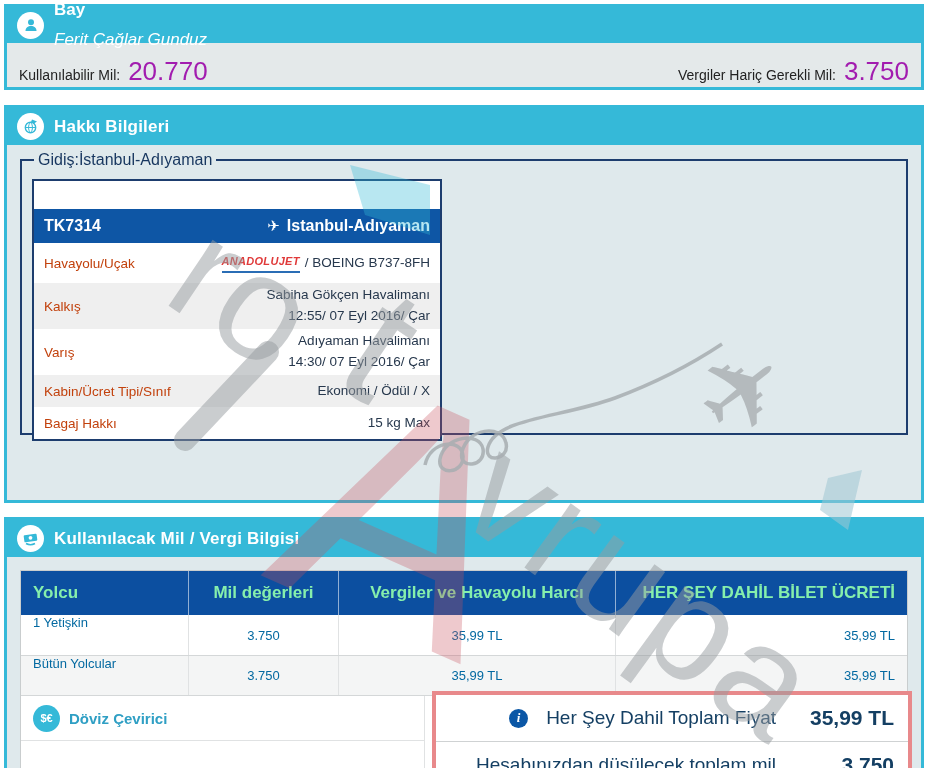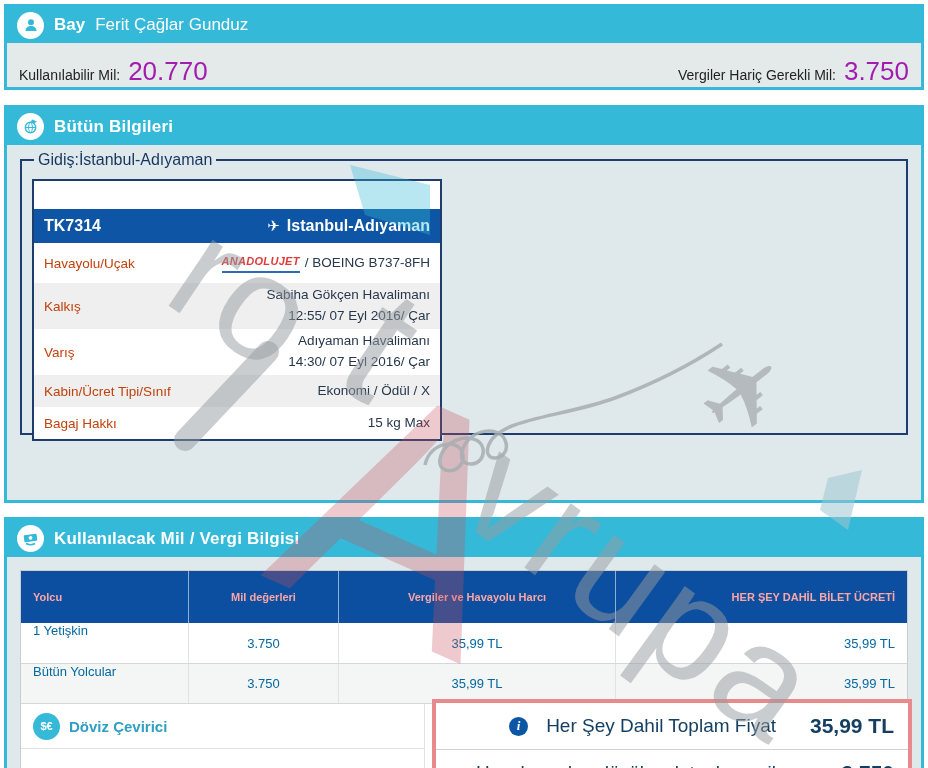--- a/index.html
+++ b/index.html
@@ -10,23 +10,23 @@
   .section { border:3px solid #35b9d8; background:#ffffff; margin-bottom:14px; position:relative; }
   .sec-header { background:#35b9d8; color:#ffffff; display:flex; align-items:center; gap:10px; padding:5px 10px; height:37px; }
   .sec-title { font-size:17px; font-weight:bold; letter-spacing:0.2px; }
   .circle-icon { width:27px; height:27px; border-radius:50%; background:#ffffff; color:#35b9d8; display:flex; align-items:center; justify-content:center; flex:0 0 auto; font-size:15px; }
 
   
   .member-content { background:#e4e9ea; height:44px; display:flex; align-items:flex-end; justify-content:space-between; padding:0 12px; }
   .mil-group { display:flex; align-items:baseline; gap:8px; }
   .mil-label { font-size:14px; color:#222; }
   .mil-value { font-size:26px; color:#a21caf; }
-  .member-name-row { display:flex; align-items:baseline; gap:10px; }
+  .member-name-row { display:flex; align-items:baseline; gap:10px;flex-direction:column; }
   .member-prefix { font-size:17px; font-weight:bold; }
-  .member-name { font-size:17px; }
+  .member-name { font-size:17px;font-style:italic; }
 
   
   .flight-content { background:#dfe9ec; padding:6px 13px 16px 13px; height:355px; }
   fieldset.leg { border:2px solid #1d3d6e; padding:10px 10px 14px 10px; height:284px; background:transparent; }
   fieldset.leg legend { font-size:16px; color:#17365f; padding:0 4px; margin-left:2px; }
 
   .flight-card { width:410px; background:#ffffff; border:2px solid #1d3d6e; position:relative; z-index:2; }
   .card-header { background:#0e56a5; color:#fff; display:flex; align-items:center; justify-content:space-between; padding:0 10px; height:34px;margin-top:28px; }
   .card-flightno { font-size:16px; font-weight:bold; }
   .card-route { font-size:16px; font-weight:bold; display:flex; align-items:center; gap:7px; }
@@ -36,21 +36,21 @@
   .card-row .lbl { color:#c2410c; }
   .card-row .val { color:#27384d; text-align:right; line-height:1.55; }
   .row-h1 { height:40px; }
   .row-h2 { height:46px; }
   .row-h3 { height:32px; }
   .ajet { font-size:11px; font-weight:bold; font-style:italic; color:#e03a3a; border-bottom:2px solid #2a6db5; letter-spacing:0.3px; padding-bottom:1px; }
 
   
   .miles-content { background:#dfe9ec; padding:13px 13px 16px 13px; height:232px; }
   .miles-table { width:100%; background:#fff; border:1px solid #c9cdce; }
-  .t-header { background:#0c4fa0; color:#fca5a5; display:flex; height:52px; align-items:center; font-size:11px; font-weight:bold; }
+  .t-header { background:#0c4fa0; color:#86efac; display:flex; height:44px; align-items:center; font-size:17px; font-weight:bold; }
   .t-row { display:flex; align-items:flex-start; height:40px; font-size:13px; color:#0369a1; border-top:1px solid #d4d7d8; }
   .t-row.alt { background:#f4f5f5; }
   .c1 { width:167px; padding-left:12px; text-align:left; }
   .c2 { width:150px; text-align:center; border-left:1px solid rgba(255,255,255,0.55); }
   .c3 { width:277px; text-align:center; border-left:1px solid rgba(255,255,255,0.55); }
   .c4 { flex:1; text-align:right; padding-right:12px; border-left:1px solid rgba(255,255,255,0.55); }
   .t-row .c2, .t-row .c3, .t-row .c4 { border-left:1px solid #e0e2e3; align-self:stretch; display:flex; align-items:center; }
   .t-row .c2 { justify-content:center; }
   .t-row .c3 { justify-content:center; }
   .t-row .c4 { justify-content:flex-end; }
@@ -104,21 +104,21 @@
 
   <div class="section">
     <div class="sec-header">
       <span class="circle-icon">
         <svg width="17" height="17" viewBox="0 0 17 17" aria-hidden="true">
           <circle cx="8.5" cy="9.5" r="5.2" fill="none" stroke="#35b9d8" stroke-width="1.4"></circle>
           <path d="M3.5 9.5 h10 M8.5 4.3 c-2.6 2.6 -2.6 7.8 0 10.4 M8.5 4.3 c2.6 2.6 2.6 7.8 0 10.4" fill="none" stroke="#35b9d8" stroke-width="1"></path>
           <path d="M10 1.5 l5 2 l-3 2 l-3 -1.5 z" fill="#35b9d8"></path>
         </svg>
       </span>
-      <span class="sec-title">Bütün Bilgileri</span>
+      <span class="sec-title">Hakkı Bilgileri</span>
     </div>
     <div class="flight-content">
       <fieldset class="leg">
         <legend>Gidiş:İstanbul-Adıyaman</legend>
 
         <div class="flight-card">
           <div class="card-header">
             <span class="card-flightno">TK7314</span>
             <span class="card-route">
               <span class="plane-glyph">✈</span>

